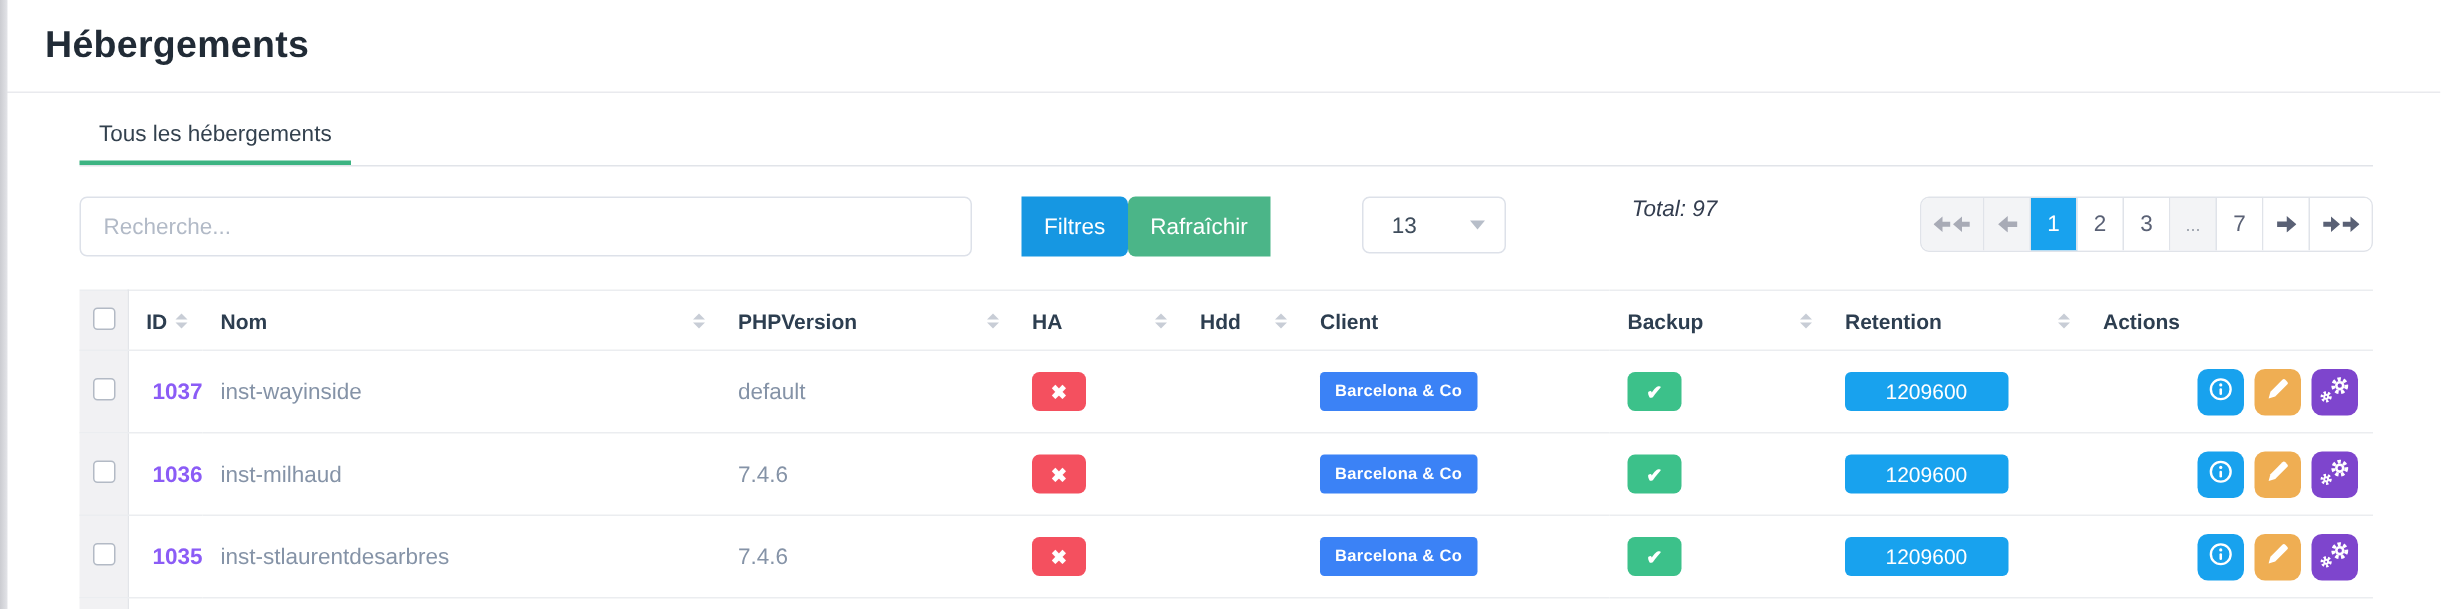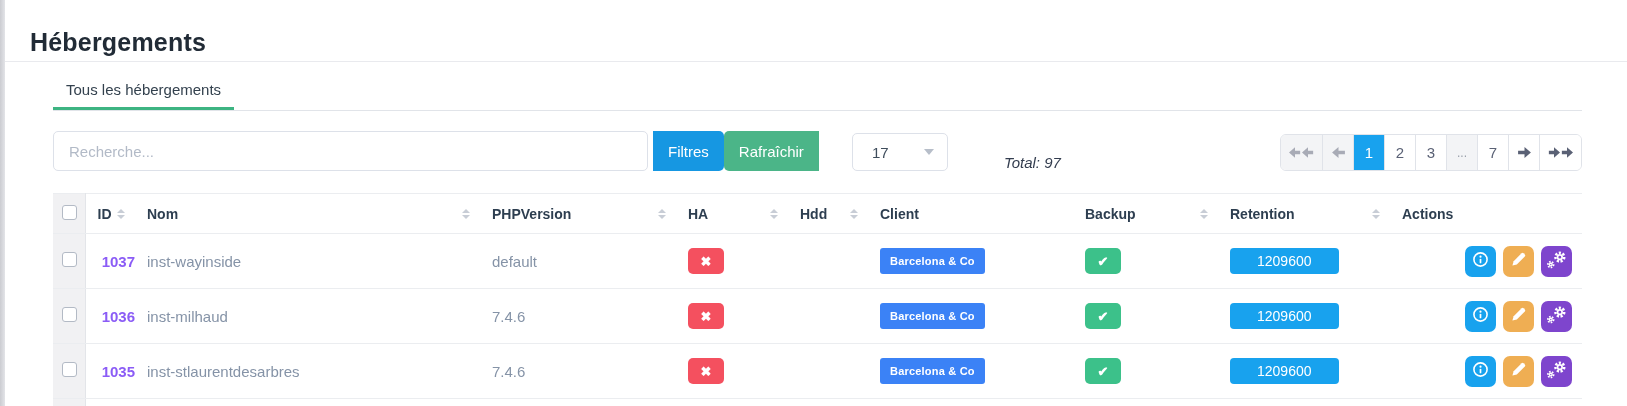--- a/index.html
+++ b/index.html
@@ -3,32 +3,32 @@
 <meta charset="utf-8">
 <style>
   * { box-sizing: border-box; margin: 0; padding: 0; }
   html,body { width:1627px; height:406px; overflow:hidden; background:#fff;
     font-family:"Liberation Sans", sans-serif; position:relative; }
 
   .left-strip { position:absolute; left:0; top:0; width:5px; height:406px;
     background:linear-gradient(to right,#cbccd1,#e3e4e8); z-index:5; }
 
   
-  .titlebar { height:62px; padding:28px 0 0 30px; border-bottom:1px solid #e9eaee; background:#fff; }
+  .titlebar { height:62px; padding:16px 0 0 30px; border-bottom:1px solid #e9eaee; background:#fff; }
   .titlebar h1 { font-size:25px; font-weight:bold; color:#212b36; letter-spacing:.2px; }
 
   .content { margin-left:53px; margin-right:45px; }
 
   
   .tabs { margin-top:8px; border-bottom:1px solid #e1e4e9; display:flex; }
   .tab { padding:11px 13px 9px 13px; font-size:15px; color:#33414e;
     border-bottom:3px solid #3db482; cursor:pointer; }
 
   
-  .toolbar { margin-top:20px; display:flex; align-items:flex-end; height:40px; }
+  .toolbar { margin-top:20px; display:flex; align-items:flex-start; height:40px;gap:28px; }
   .search-input { width:595px; height:40px; border:1px solid #dde1e9; border-radius:5px;
     padding:0 15px; font-size:15px; color:#49576a; outline:none; font-family:inherit; }
   .search-input::placeholder { color:#b2bac7; }
   .btn-group { display:flex; margin-left:5px; height:40px; }
   .btn { border:none; height:40px; font-size:15px; color:#fff; cursor:pointer;
     font-family:inherit; padding:0 15px; }
   .btn-refresh { background:#4bb588; border-radius:5px 0 0 5px; }
   .btn-filters { background:#1697e2; border-radius:0 5px 5px 0; }
   .page-size { margin-left:33px; width:96px; height:38px; border:1px solid #dde1e9;
     border-radius:5px; display:flex; align-items:center; justify-content:space-between;
@@ -98,21 +98,21 @@
     <div class="tab">Tous les hébergements</div>
   </div>
 
   <div class="toolbar">
     <input class="search-input" type="text" placeholder="Recherche..." style="">
     <div class="btn-group">
       <button class="btn btn-filters">Filtres</button>
       <button class="btn btn-refresh">Rafraîchir</button>
     </div>
     <div class="page-size">
-      <span>17</span>
+      <span>13</span>
       <span class="caret-down"></span>
     </div>
     <div class="total">Total: 97</div>
 
     <div class="pagination">
       <div class="pg disabled dbl arr">
         <svg width="12" height="11" viewBox="0 0 14 12" fill="currentColor">
             <path d="M7 0 L7 4 L13 4 L13 8 L7 8 L7 12 L0 6 Z"></path>
           </svg>
         <svg width="12" height="11" viewBox="0 0 14 12" fill="currentColor">

